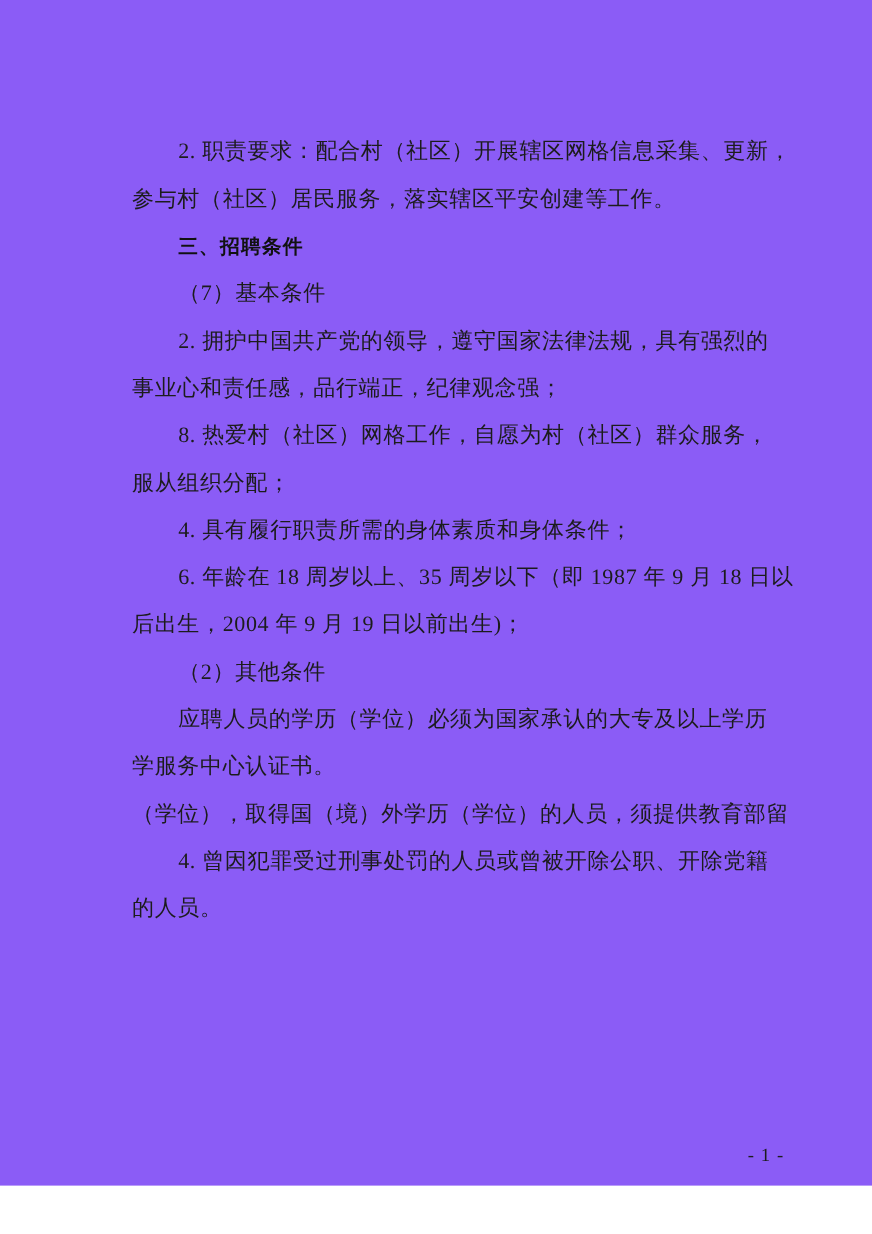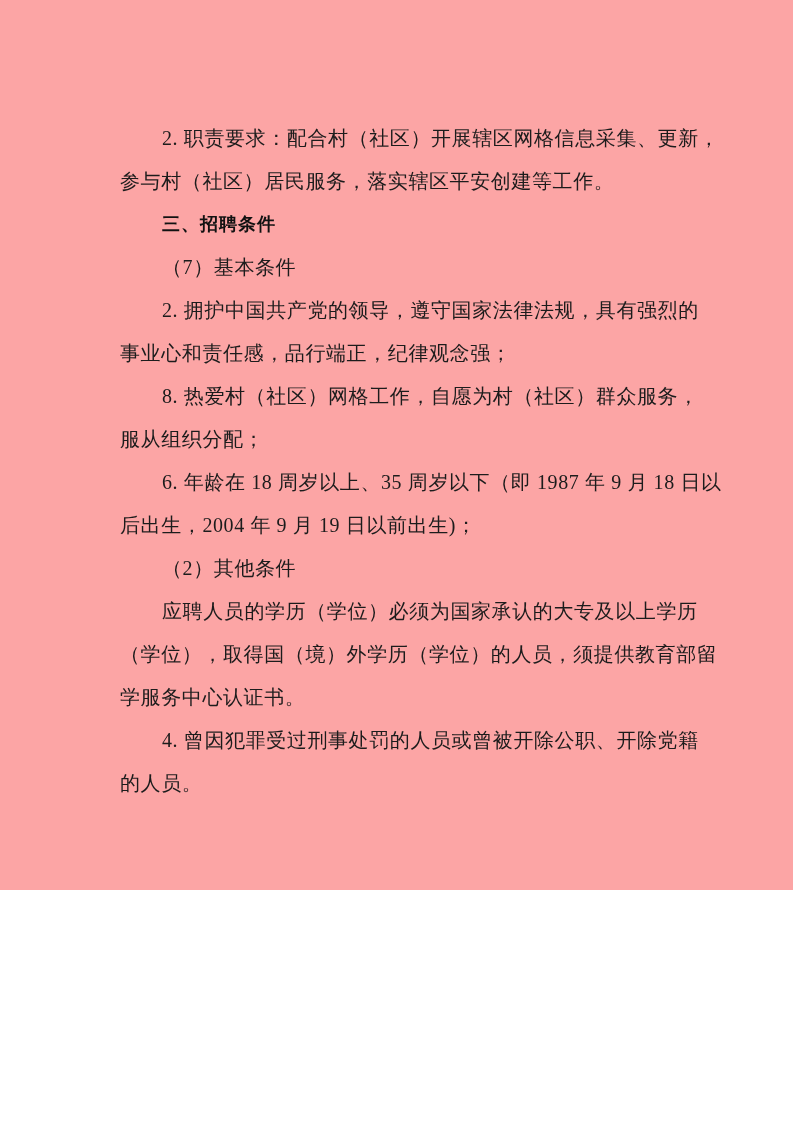--- a/index.html
+++ b/index.html
@@ -3,22 +3,22 @@
 <meta charset="utf-8">
 <style>
   html, body {
     margin: 0;
     padding: 0;
     background: #ffffff;
   }
   .page {
     position: relative;
     width: 793px;
-    height: 890px;
-    background: #fca5a5;
+    height: 1078px;
+    background: #8b5cf6;
     overflow: hidden;
     font-family: "Liberation Serif", "DejaVu Serif", serif;
     color: #1c1c1c;
   }
   .content {
     position: absolute;
     left: 120px;
     top: 117px;
     width: 566px;
   }
@@ -56,25 +56,26 @@
 <div class="page">
   <div class="content">
     <div class="line indent">2. 职责要求：配合村（社区）开展辖区网格信息采集、更新，</div>
     <div class="line">参与村（社区）居民服务，落实辖区平安创建等工作。</div>
     <div class="line indent heading">三、招聘条件</div>
     <div class="line indent">（7）基本条件</div>
     <div class="line indent">2. 拥护中国共产党的领导，遵守国家法律法规，具有强烈的</div>
     <div class="line">事业心和责任感，品行端正，纪律观念强；</div>
     <div class="line indent">8. 热爱村（社区）网格工作，自愿为村（社区）群众服务，</div>
     <div class="line">服从组织分配；</div>
+    <div class="line indent">4. 具有履行职责所需的身体素质和身体条件；</div>
     <div class="line indent">6. 年龄在 18 周岁以上、35 周岁以下（即 1987 年 9 月 18 日以</div>
     <div class="line">后出生，2004 年 9 月 19 日以前出生)；</div>
     <div class="line indent">（2）其他条件</div>
     <div class="line indent">应聘人员的学历（学位）必须为国家承认的大专及以上学历</div>
+    <div class="line">学服务中心认证书。</div>
     <div class="line">（学位），取得国（境）外学历（学位）的人员，须提供教育部留</div>
-    <div class="line">学服务中心认证书。</div>
     <div class="line indent">4. 曾因犯罪受过刑事处罚的人员或曾被开除公职、开除党籍</div>
     <div class="line">的人员。</div>
   </div>
   <div class="footer">
     <span>- 1 -</span>
   </div>
 </div>
 
 </body></html>

